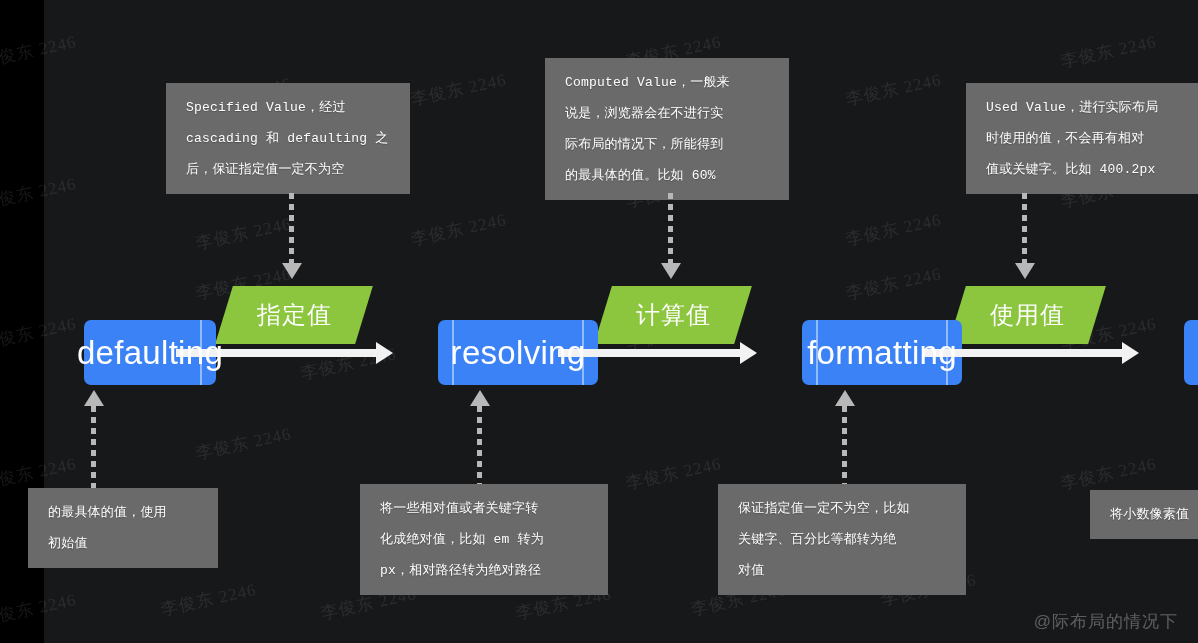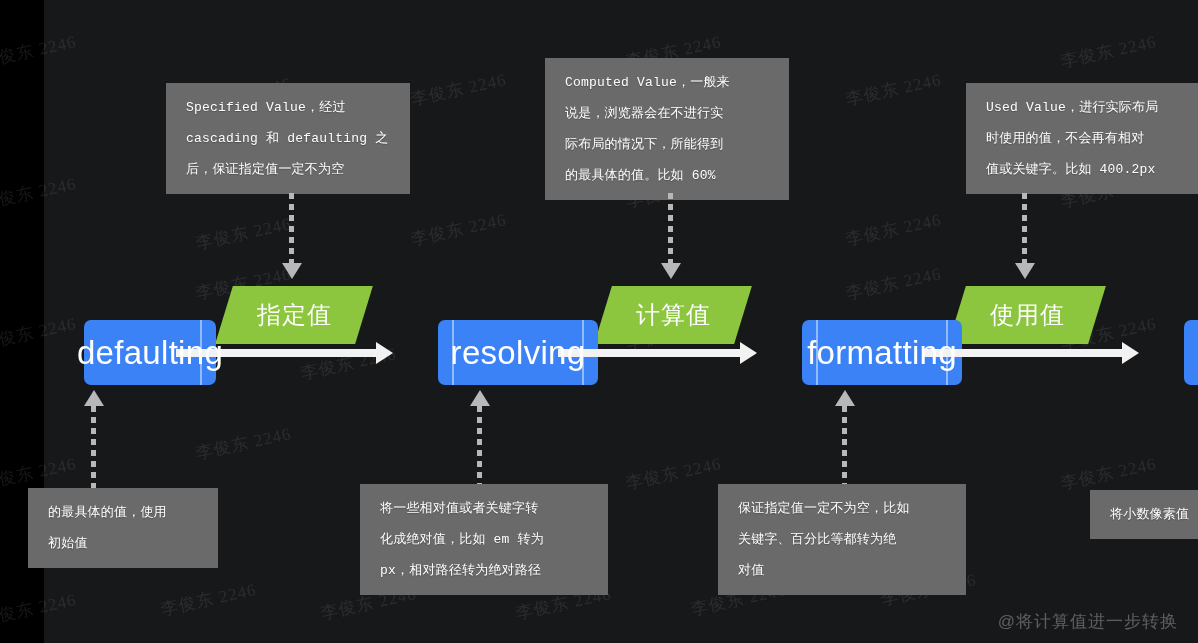--- a/index.html
+++ b/index.html
@@ -253,15 +253,15 @@
   <div class="note" style="left:353px; top:484px; width:248px;margin-left:7px;">将一些相对值或者关键字转
 化成绝对值，比如 em 转为
 px，相对路径转为绝对路径</div>
 
   <div class="note" style="left:718px; top:484px; width:248px;">保证指定值一定不为空，比如
 关键字、百分比等都转为绝
 对值</div>
 
   <div class="note" style="left:1090px; top:490px; width:150px;">将小数像素值</div>
 
-  <div class="wm-brand">@将计算值进一步转换</div>
+  <div class="wm-brand">@际布局的情况下</div>
 
 </div>
 
 </body></html>

